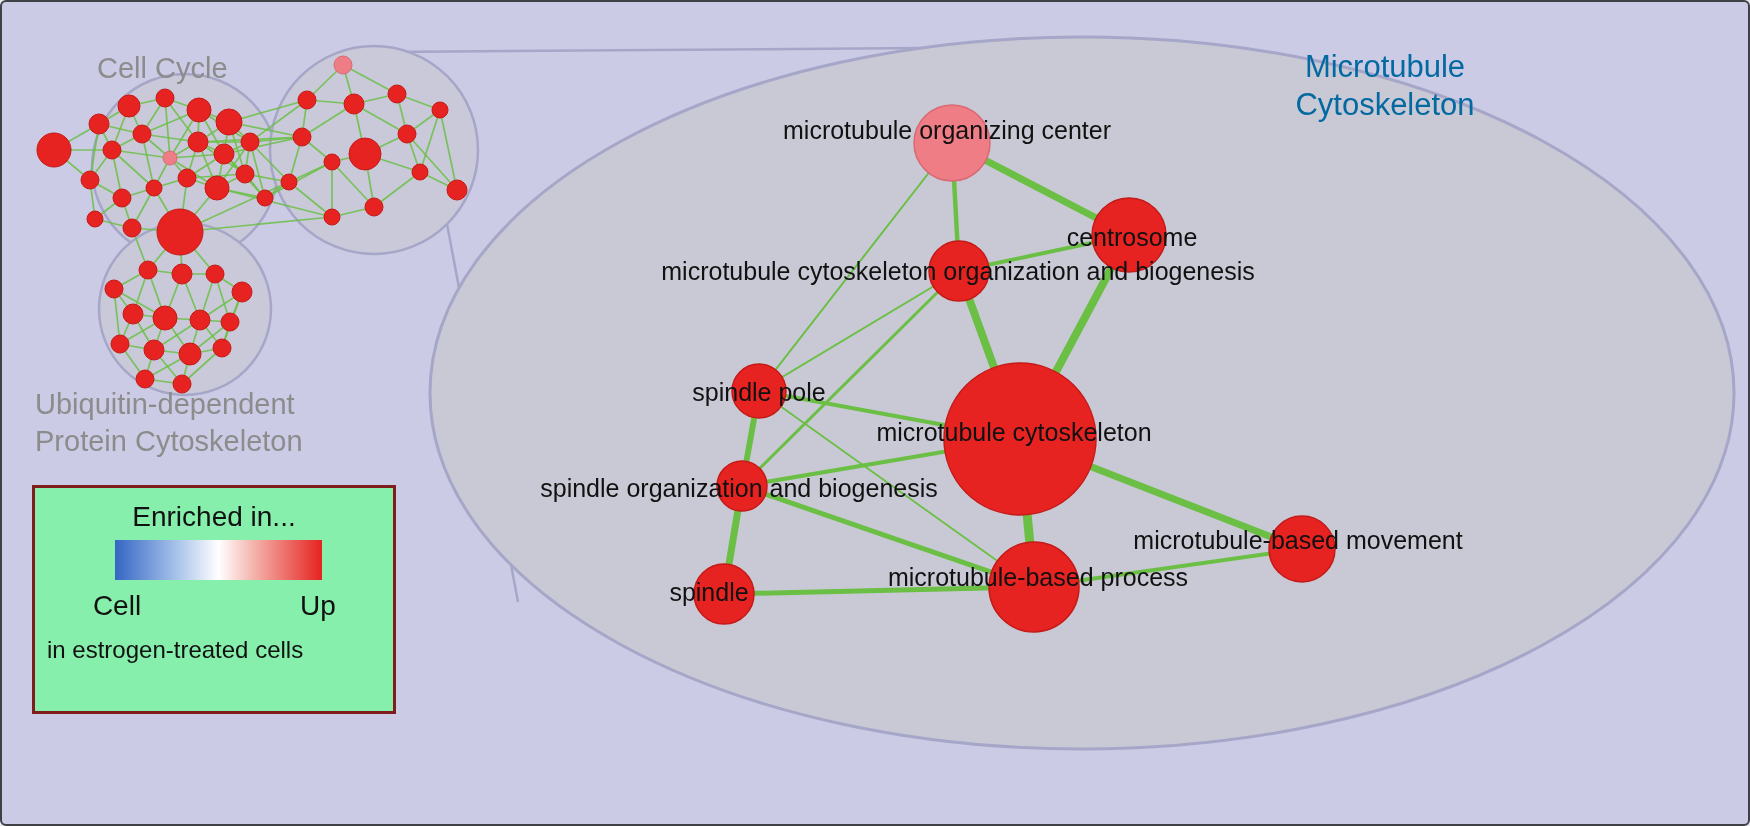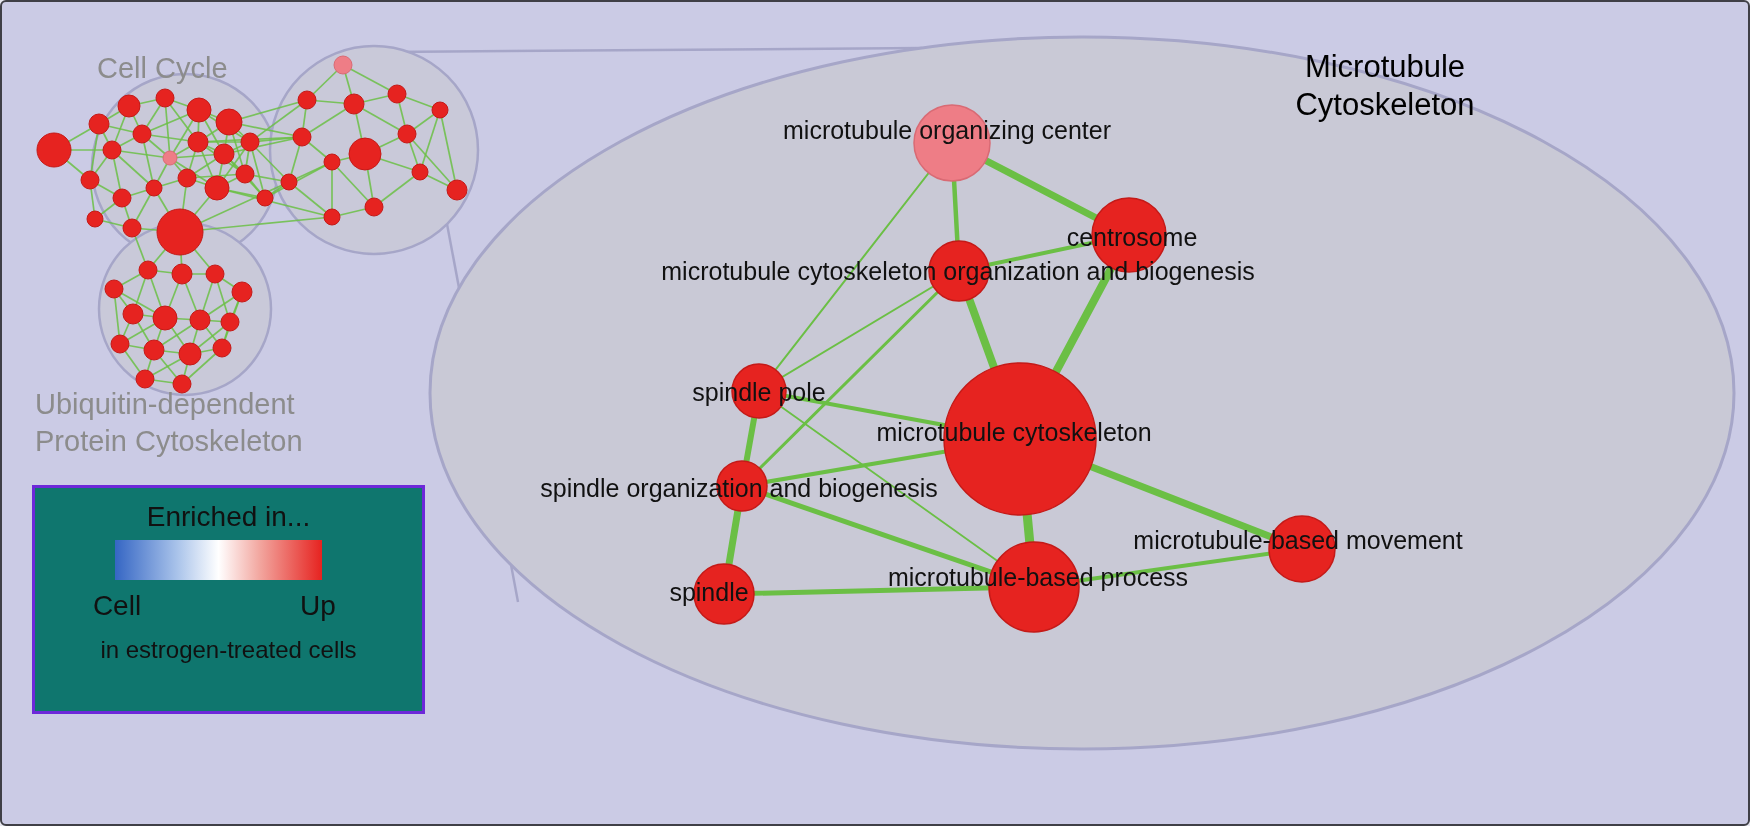--- a/index.html
+++ b/index.html
@@ -22,51 +22,51 @@
     color: #8c8c8c;
     font-size: 29px;
     line-height: 37px;
     white-space: nowrap;
   }
   #label-cell-cycle { left: 95px; top: 48px; }
   #label-ubiquitin  { left: 33px;  top: 384px; }
   #label-microtubule {
     position: absolute;
     left: 1283px; top: 46px; width: 200px;
-    color: #000000;
+    color: #0369a1;
     font-size: 31px; line-height: 38px;
     text-align: center;
     white-space: nowrap;
   }
 
   .legend {
     position: absolute;
     left: 30px; top: 483px;
-    width: 393px; height: 229px;
-    border: 3px solid #6d28d9;
-    background: #0f766e;
+    width: 364px; height: 229px;
+    border: 3px solid #7f1d1d;
+    background: #86efac;
   }
   .legend-title {
     position: absolute; top: 13px; left: 0; width: 100%;
     text-align: center; font-size: 28px; color: #111;
   }
   .legend-gradient {
     position: absolute; top: 52px; left: 80px;
     width: 207px; height: 40px;
   }
   .legend-endlabel {
     position: absolute; top: 102px;
     transform: translateX(-50%);
     font-size: 28px; color: #111; white-space: nowrap;
   }
   .legend-down { left: 82px; }
   .legend-up { left: 283px; }
   .legend-caption {
-    position: absolute; top: 146px; left: 0; width: 100%;
-    text-align: center; font-size: 24px; line-height: 31px; color: #111;
+    position: absolute; top: 146px; left: 12px; width: 100%;
+    font-size: 24px; line-height: 31px; color: #111;
   }
 </style>
 </head>
 <body>
 
 <div id="figure">
 
   <svg id="network-svg" width="1750" height="826" viewBox="0 0 1750 826">
       <line x1="385" y1="50" x2="920" y2="46" stroke="#a6a6c8" stroke-width="2.5"></line>
       <line x1="445" y1="222" x2="516" y2="600" stroke="#a6a6c8" stroke-width="2.5"></line>

